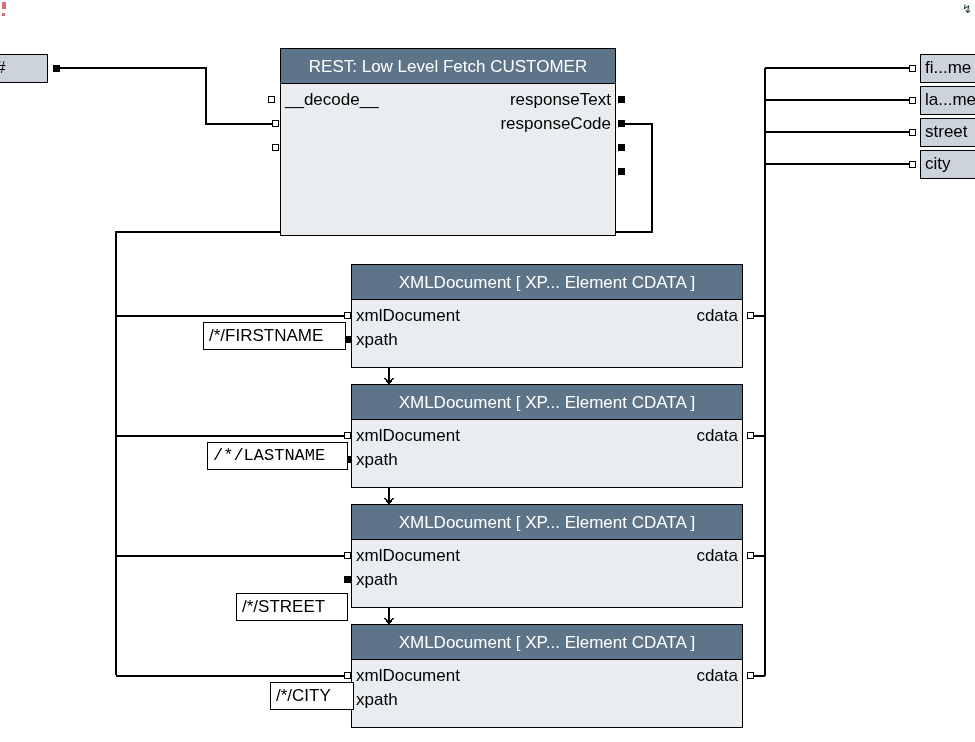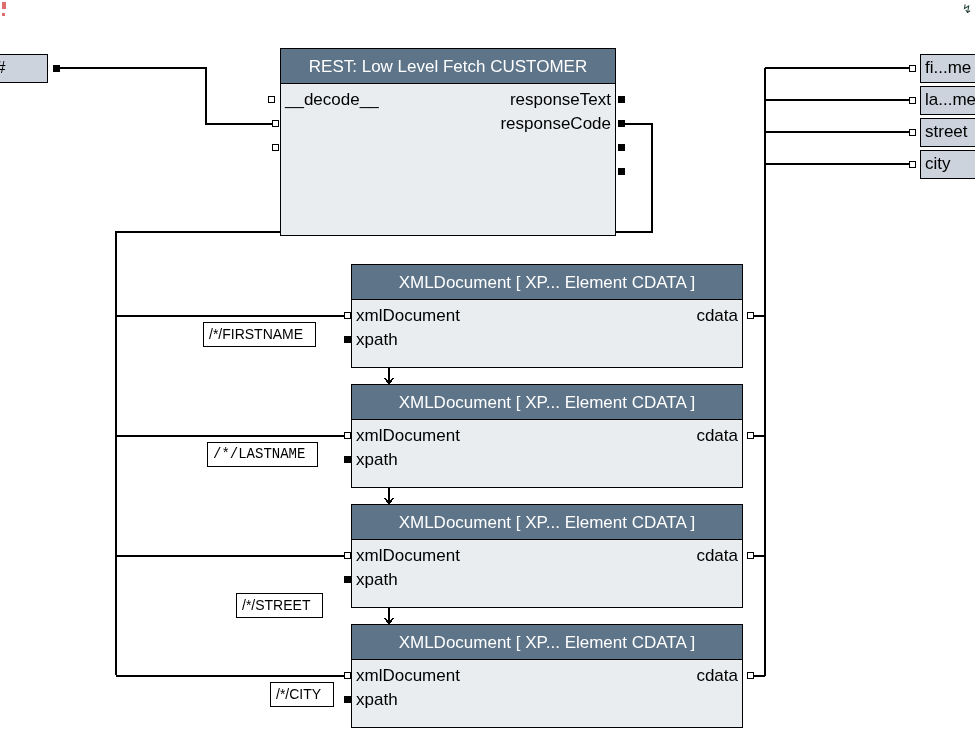--- a/index.html
+++ b/index.html
@@ -97,24 +97,24 @@
     white-space: nowrap;
     overflow: hidden;
   }
 
   
   .lit-box {
     position: absolute;
     box-sizing: border-box;
     border: 1px solid #000000;
     background: #ffffff;
-    font-size: 14px;
+    font-size: 17px;
     line-height: 1;
     color: #000000;
-    padding: 4px 12px 5px 5px;
+    padding: 4px 22px 5px 5px;
     white-space: nowrap;
   }
 
   
   .red-mark {
     position: absolute;
     background: #dd6d6d;
   }
   
   .corner-glyph {

